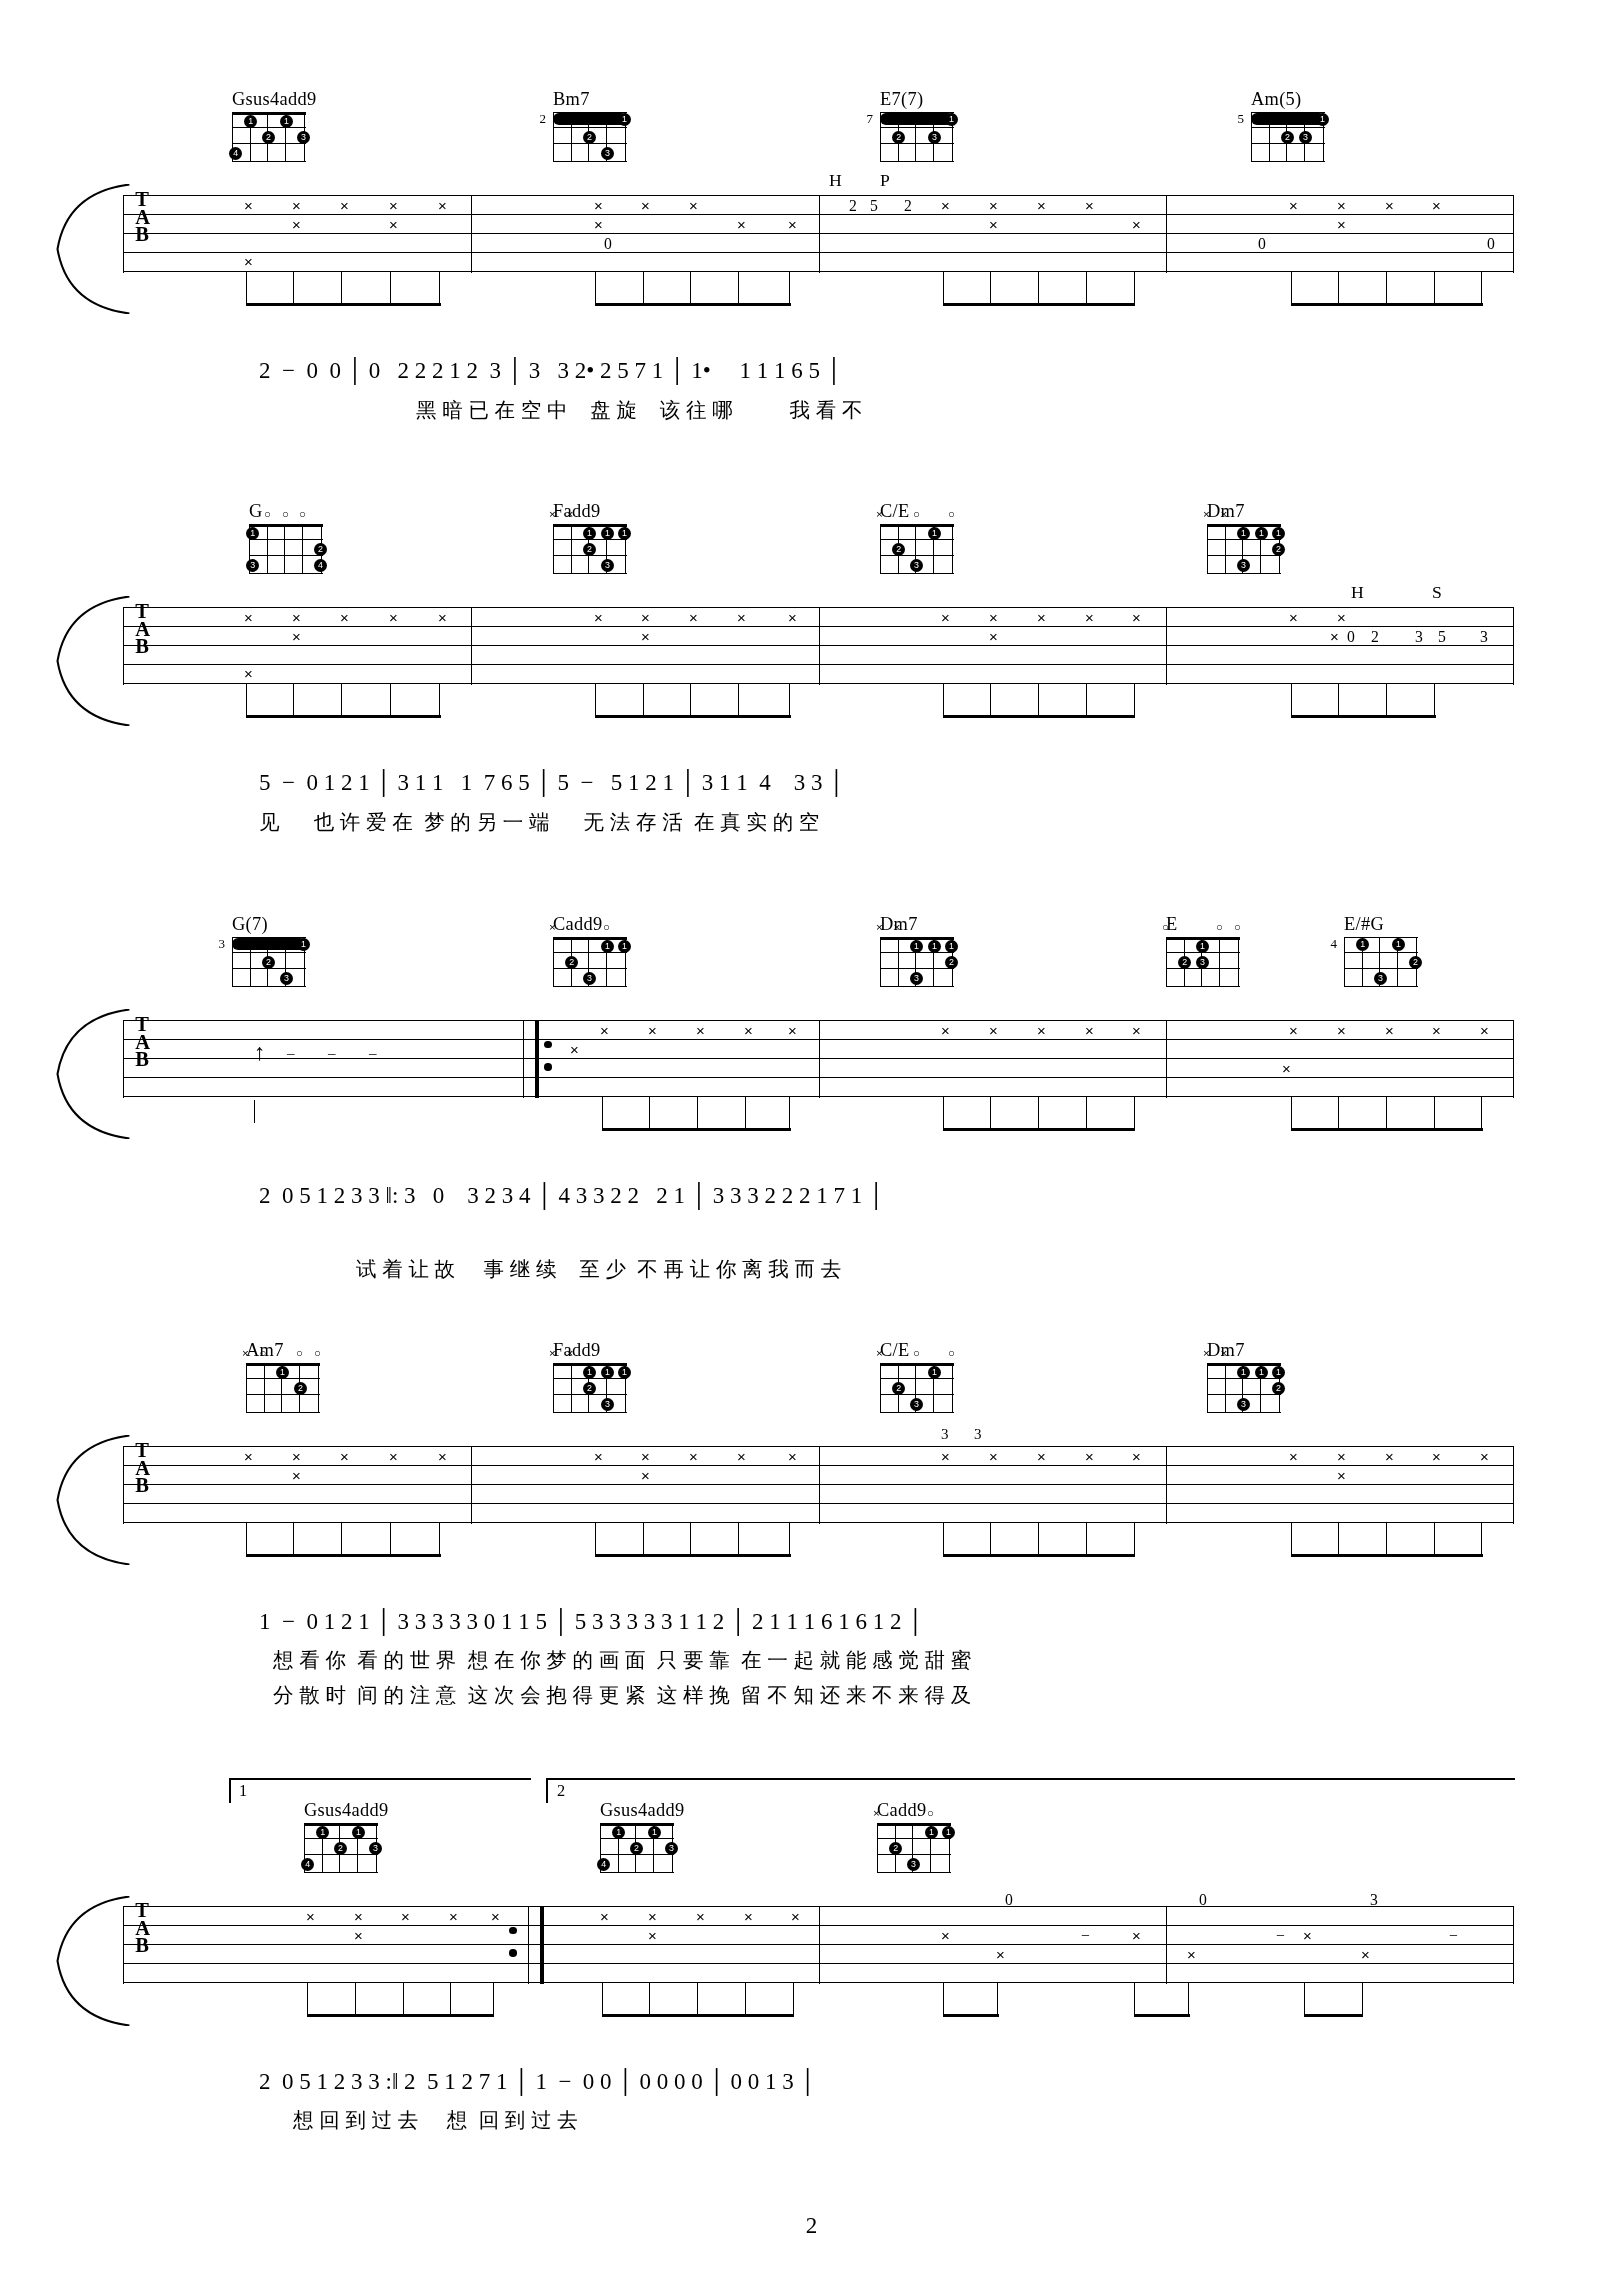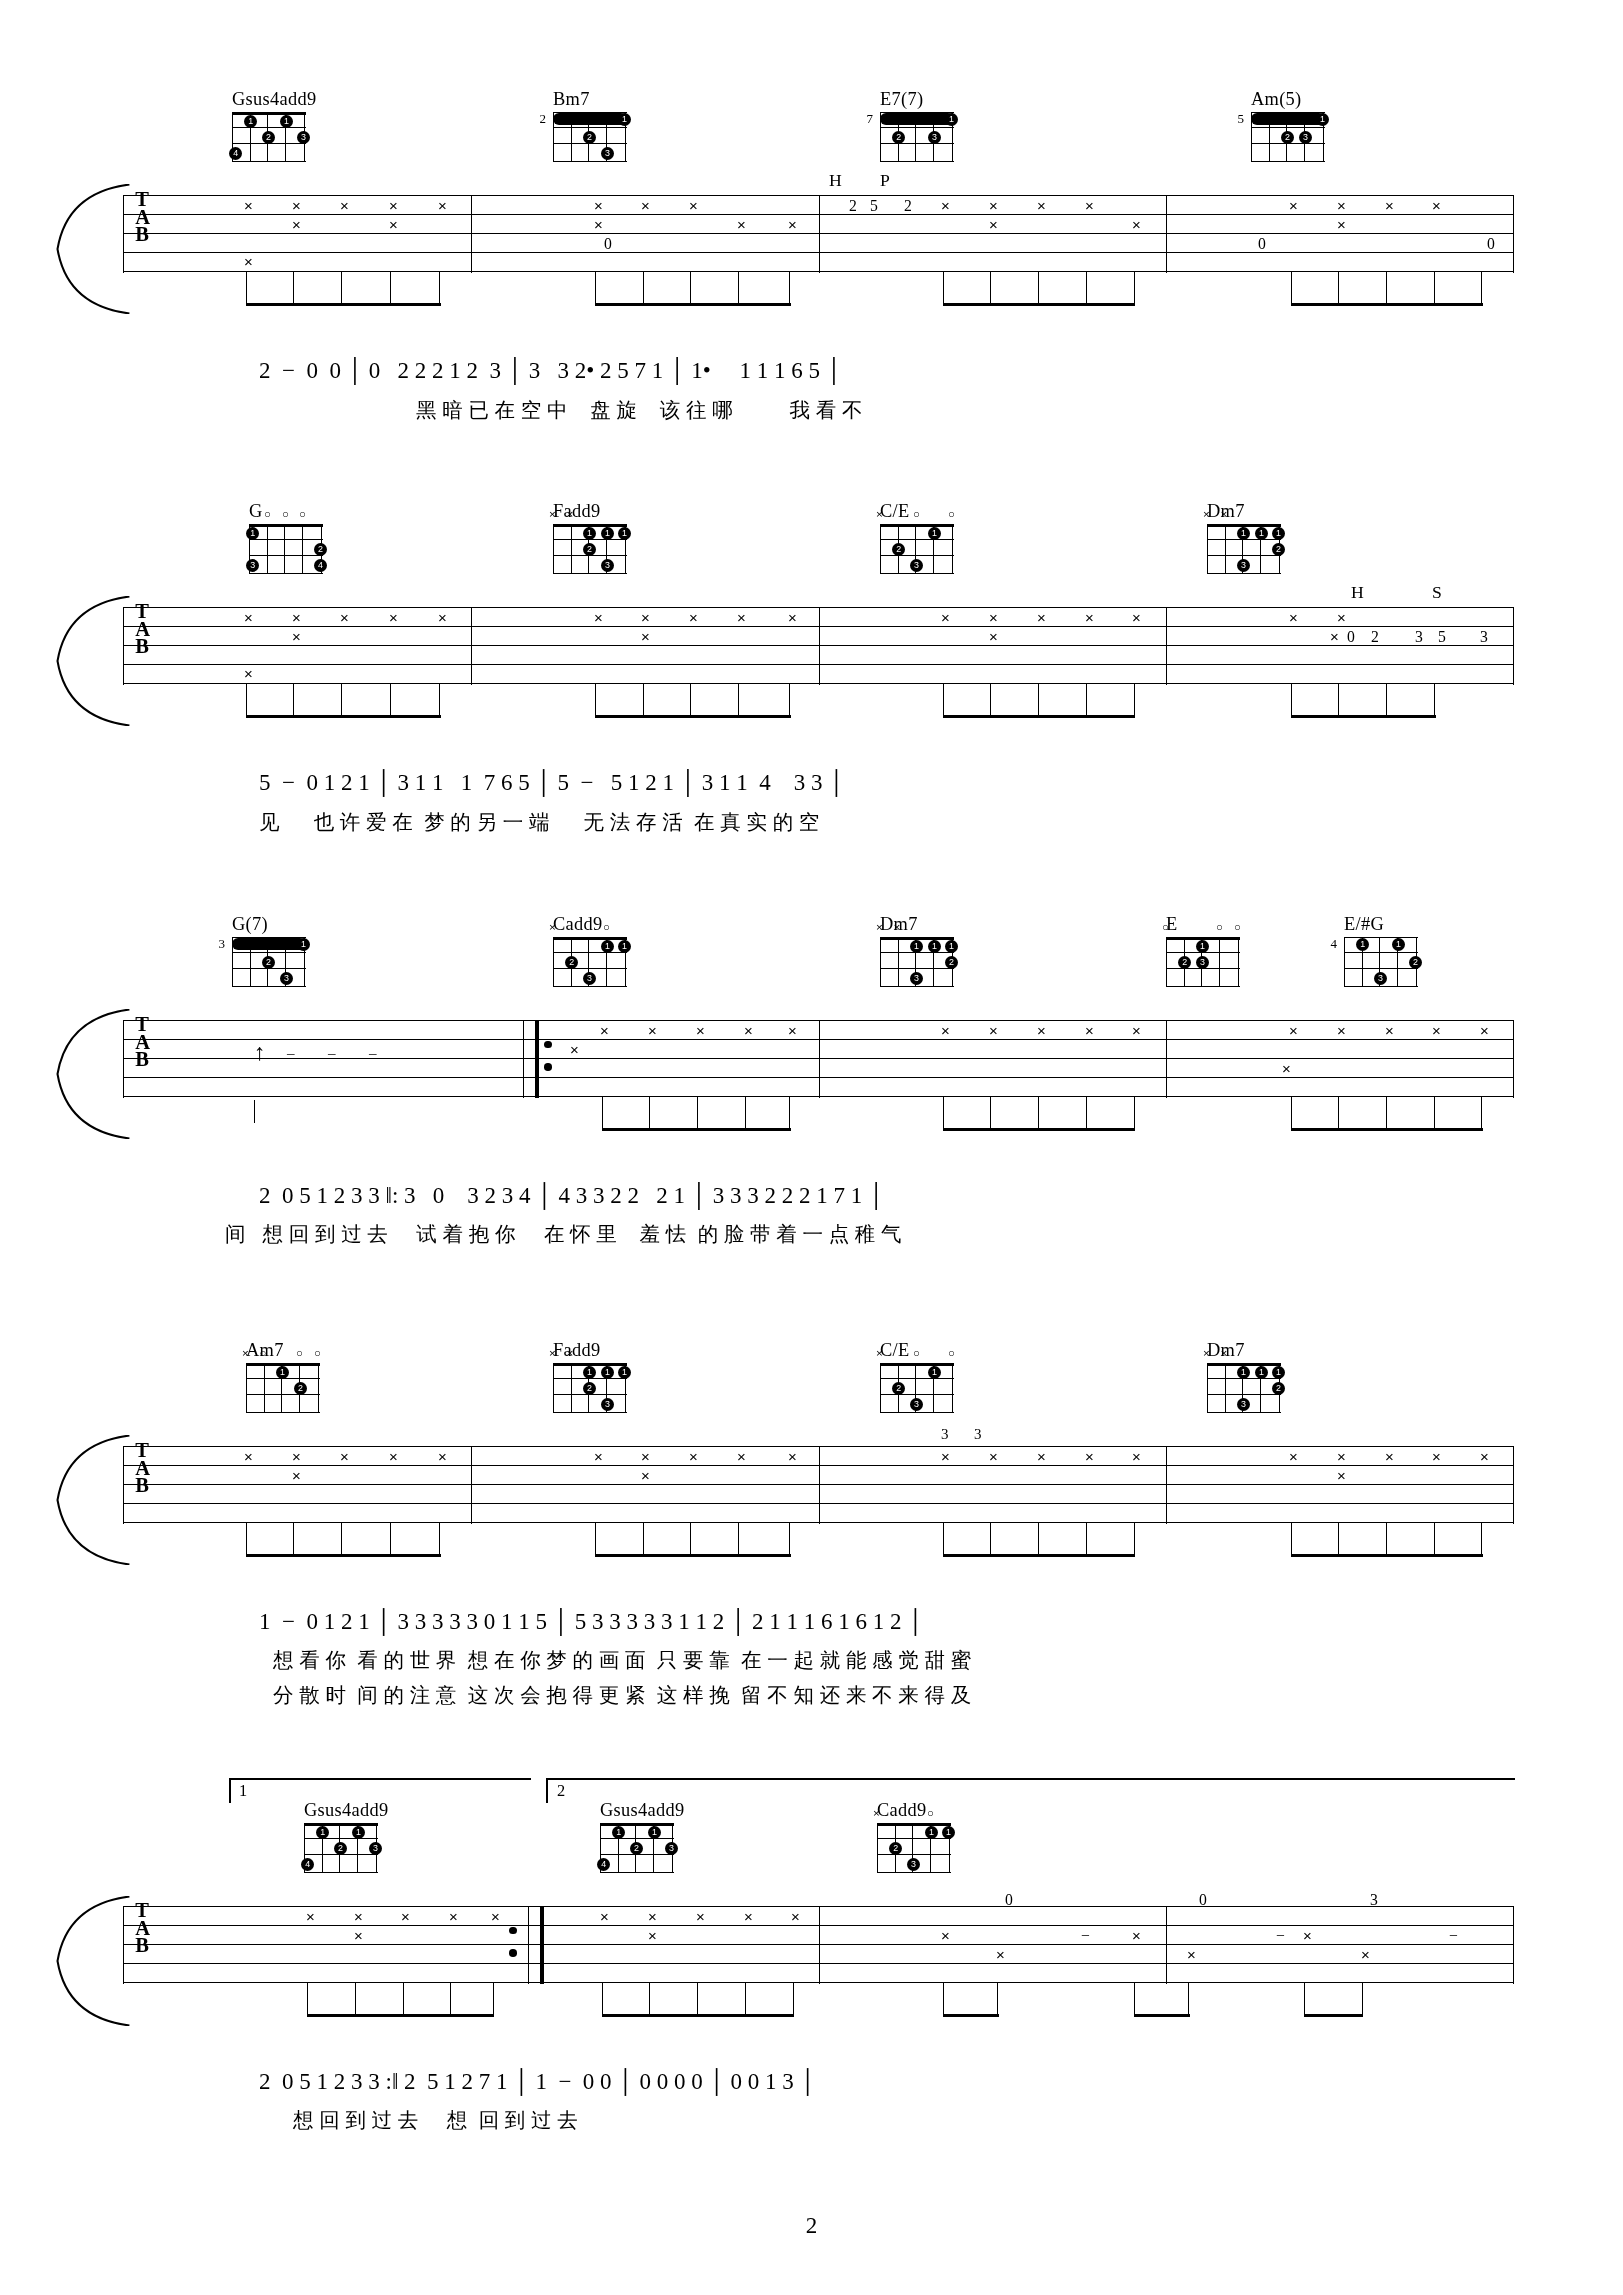--- a/index.html
+++ b/index.html
@@ -536,21 +536,21 @@
       <div class="stem" style="left:1311px;top:76px;height:34px;"></div>
       <div class="stem" style="left:1358px;top:76px;height:34px;"></div>
       <div class="beam" style="left:1168px;top:108px;width:192px;"></div>
     </div>
 
     <svg class="syscurve" style="left:-75px;top:95px;" width="95" height="130" viewBox="0 0 140 190">
       <path d="M120,0 C40,10 20,60 14,95 C20,130 40,180 120,190" fill="none" stroke="#000" stroke-width="3"></path>
     </svg>
 
     <div class="numline" style="top:269px;left:136px;">2  0 5 1 2 3 3 ‖: 3   0    3 2 3 4 │ 4 3 3 2 2   2 1 │ 3 3 3 2 2 2 1 7 1 │</div>
-    <div class="lyricline" style="top:306px;left:102px;">间   想 回 到 过 去     试 着 抱 你     在 怀 里    羞 怯  的 脸 带 着 一 点 稚 气</div>
+    <div class="lyricline" style="top:341px;left:102px;">                       试 着 让 故     事 继 续    至 少  不 再 让 你 离 我 而 去</div>
   </div>
 
   <div class="sys" style="top:1340px;height:396px;">
     <div class="chordbox" style="left:123px;top:0;">
       <div class="chordname">Am7</div>
       <div class="grid">
         <div class="nut"></div>
         <div class="h" style="top:15px;"></div>
           <div class="h" style="top:31px;"></div>
           <div class="h" style="top:49px;"></div>

